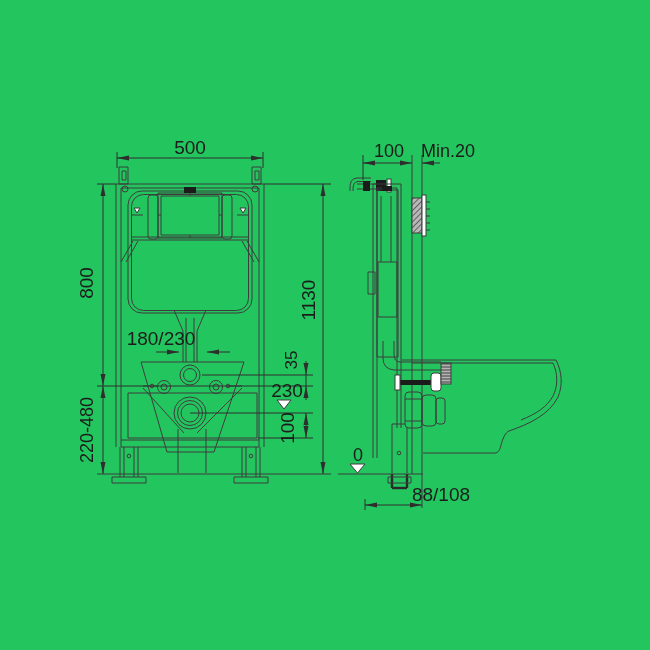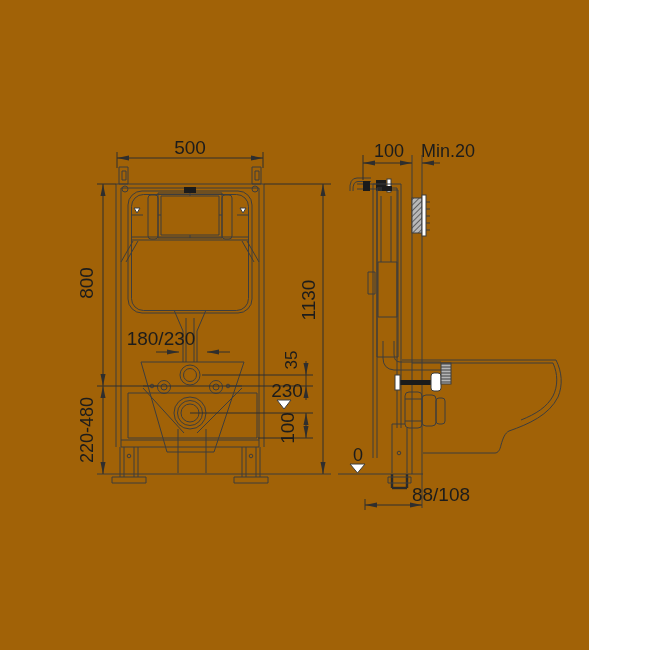--- a/index.html
+++ b/index.html
@@ -1,16 +1,16 @@
 <!DOCTYPE html>
 <html><head>
 <meta charset="utf-8">
 <style>
   html,body{margin:0;padding:0;background:#ffffff;width:650px;height:650px;overflow:hidden;}
-  .stage{width:589px;height:650px;background:#a16207;position:relative;}
+  .stage{width:650px;height:650px;background:#22c55e;position:relative;}
   svg{display:block}
   .ln{fill:none;stroke:#3d3d3d;stroke-width:1;stroke-linejoin:round;stroke-linecap:butt}
   .thk{fill:none;stroke:#2a2a2a;stroke-width:2.4}
   .dim{fill:none;stroke:#2e2e2e;stroke-width:1}
   .dk{fill:#1b1b1b;stroke:none}
   .fw{fill:#ffffff;stroke:#3d3d3d;stroke-width:1}
   .txt{fill:#1c1c1c;font-family:"Liberation Sans","DejaVu Sans",sans-serif;font-size:19px}
   .txtm{fill:#1c1c1c;font-family:"Liberation Sans","DejaVu Sans",sans-serif;font-size:18px}
   .txts{fill:#1c1c1c;font-family:"Liberation Sans","DejaVu Sans",sans-serif;font-size:17px}
   .mid{text-anchor:middle}

